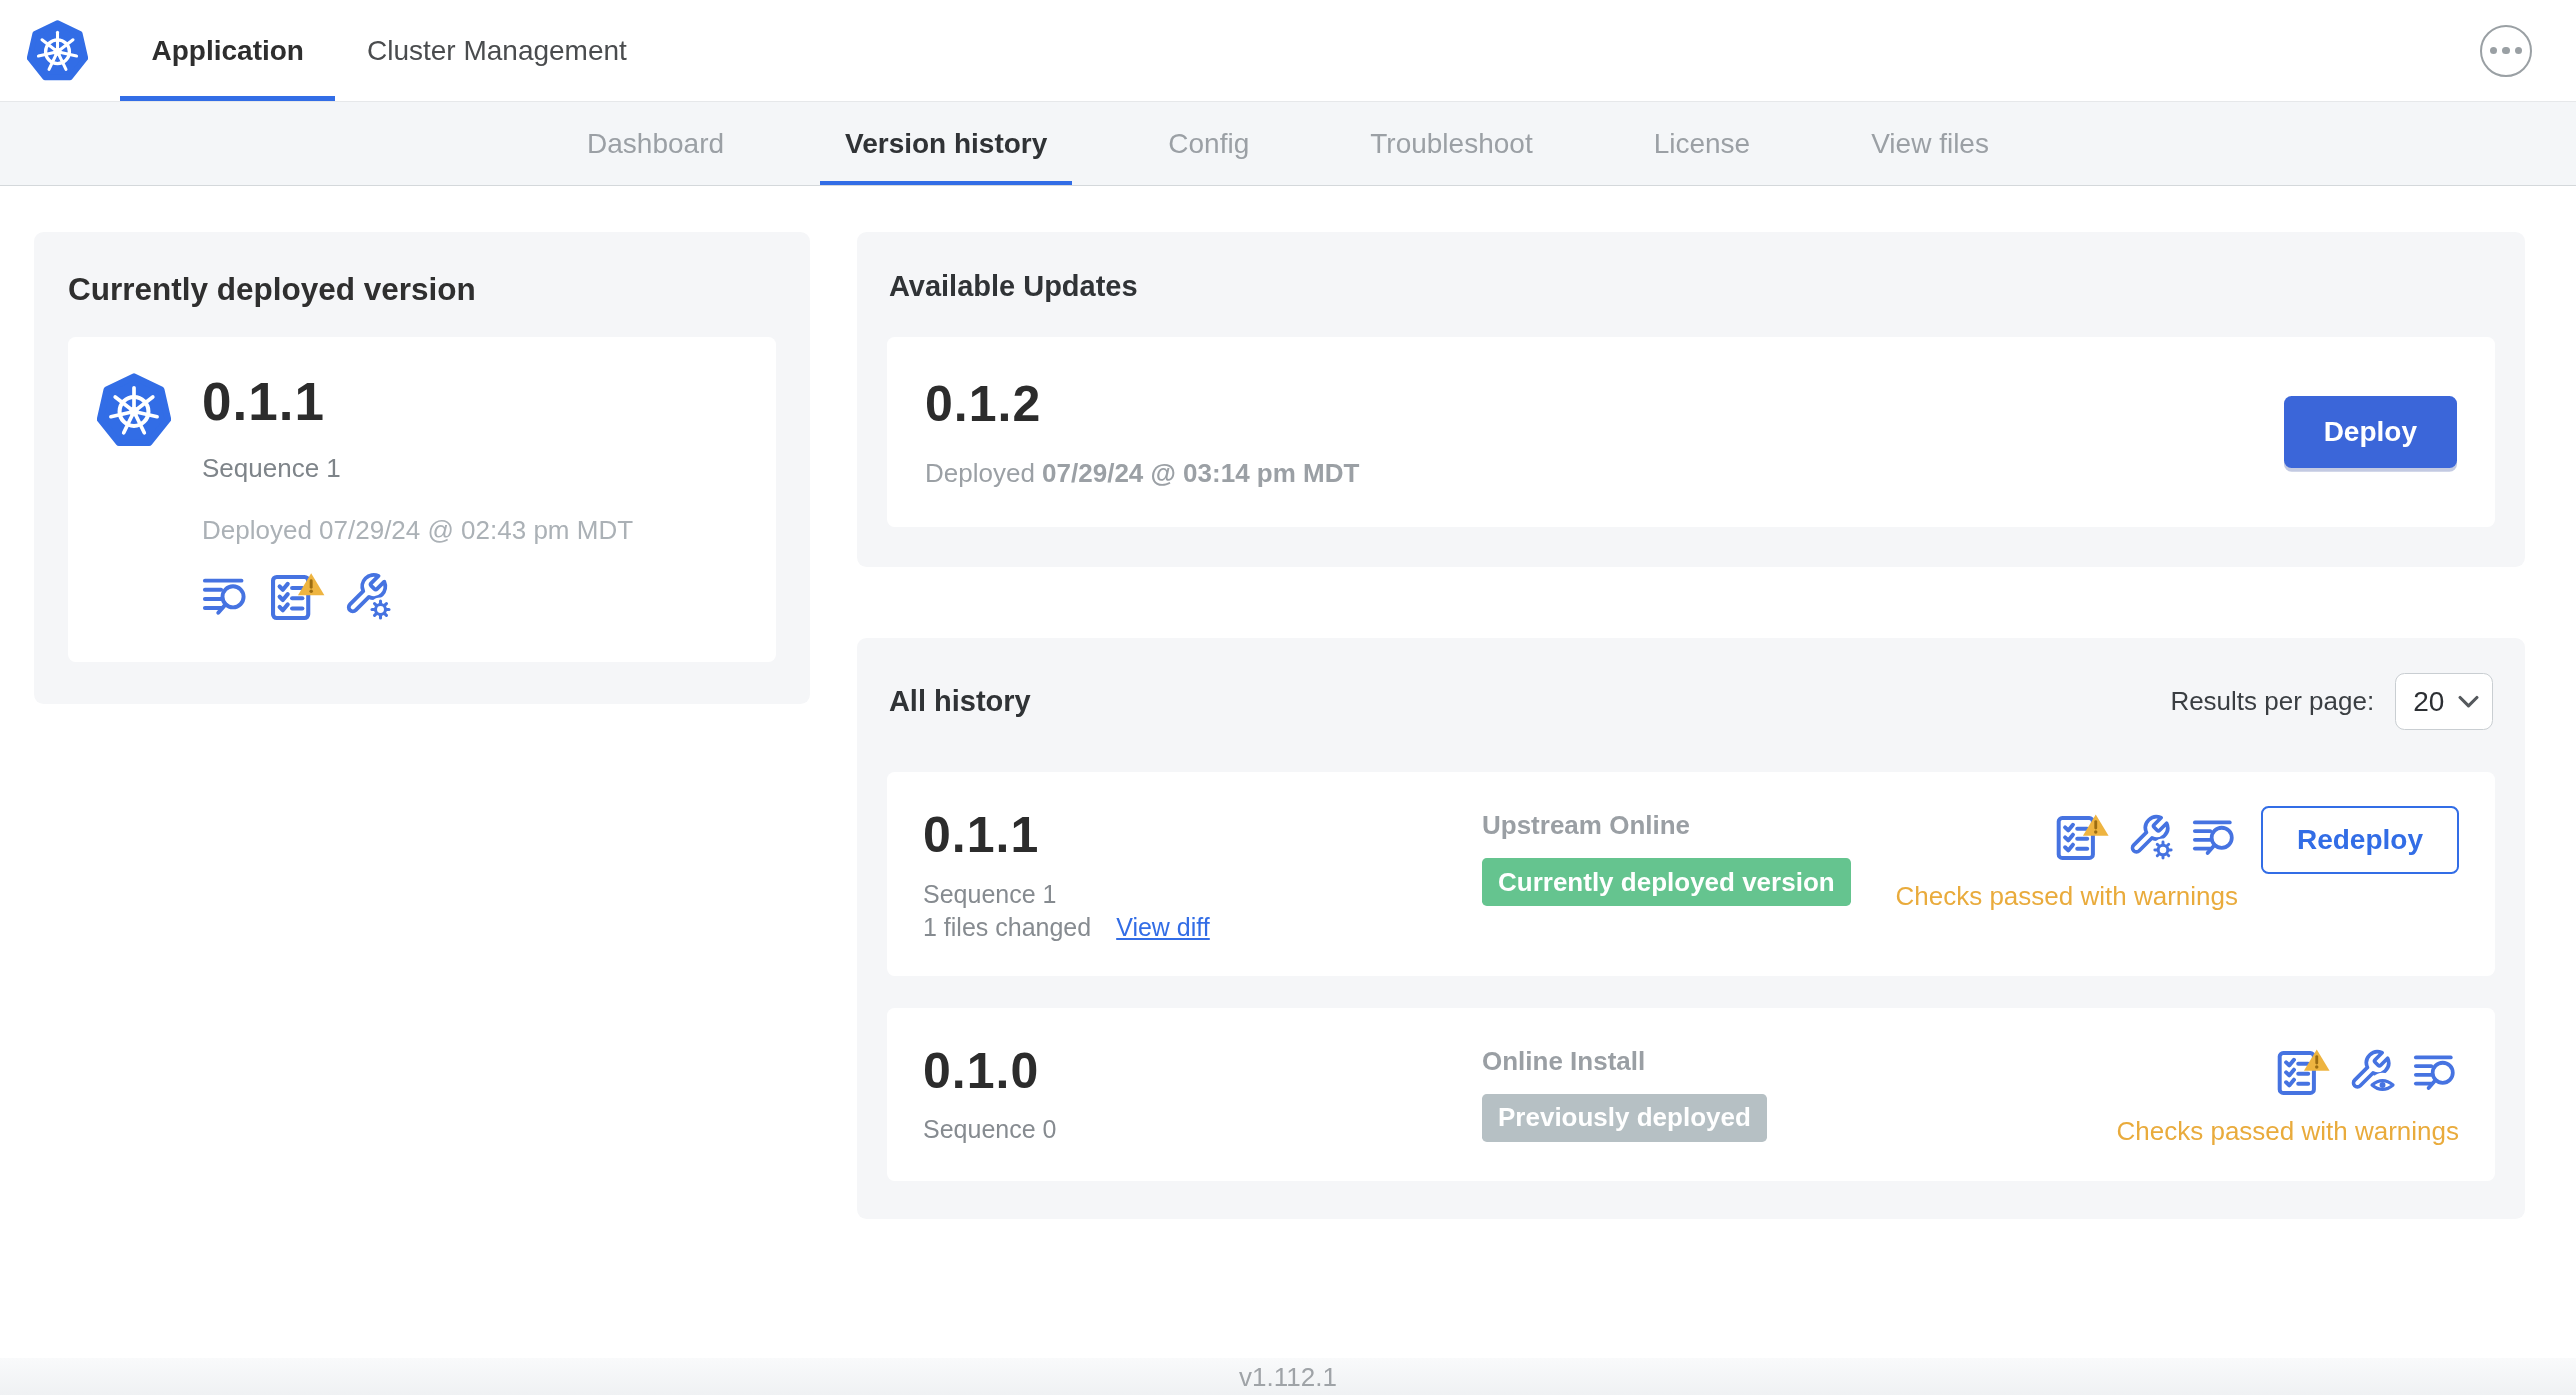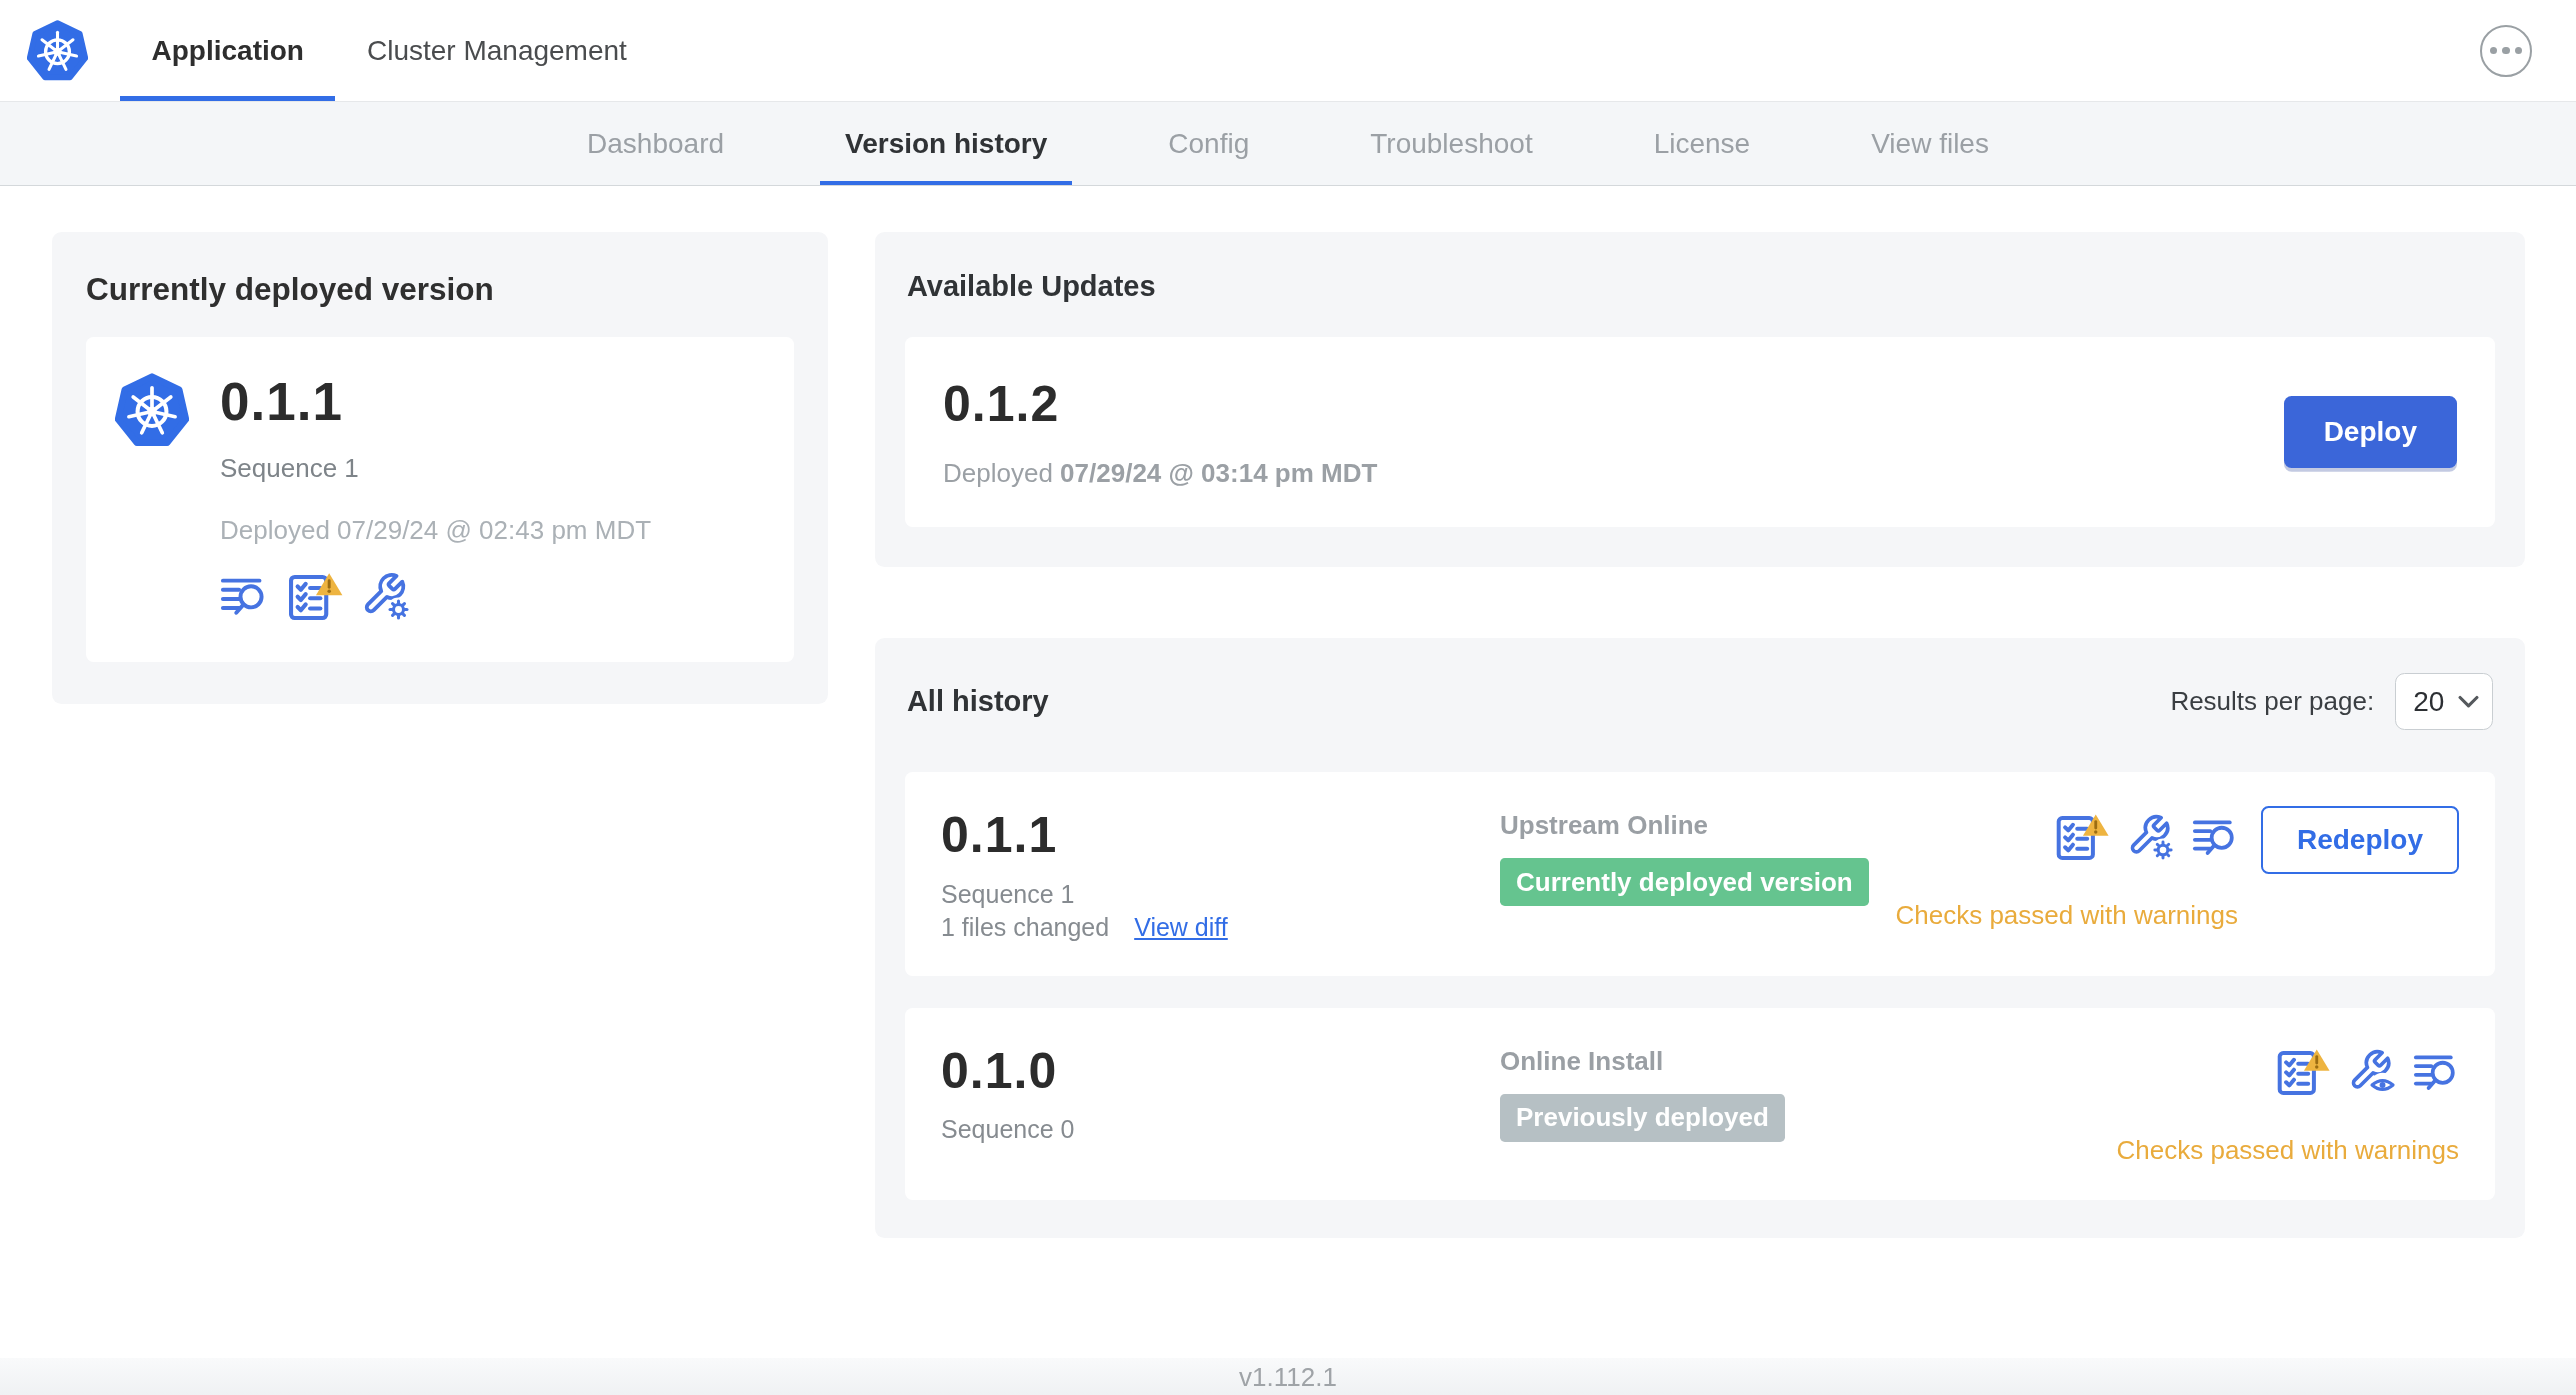--- a/index.html
+++ b/index.html
@@ -23,21 +23,21 @@
   .menu-btn .dot { width:7.6px; height:7.6px; border-radius:50%; background:#9aa0a4; }
 
   
   .subnav { height:84px; flex:0 0 auto; background:#f4f6f8; border-bottom:1.9px solid #d4d8db;
             display:flex; justify-content:center; gap:71px; }
   .stab { display:flex; align-items:center; padding:4.8px 25px 0; font-size:28px; color:#9ba0a5;
           cursor:pointer; border-bottom:4.8px solid transparent; }
   .stab.active { color:#303336; font-weight:700; border-bottom-color:#326de6; }
 
   
-  .main { flex:1; display:flex; gap:47px; padding:46px 51px 0 52px; background:#fff; align-items:flex-start; }
+  .main { flex:1; display:flex; gap:47px; padding:46px 51px 0 34px; background:#fff; align-items:flex-start; }
   .card { background:#f5f6f8; border-radius:9.5px; }
 
   
   .left-col { flex:0 0 776px; }
   .current-card { padding:31px 34px 42px; }
   .current-card h2 { font-size:31.5px; font-weight:700; color:#2f2f2f; margin:7.6px 0 29px 0; }
   .current-inner { background:#fff; border-radius:7.6px; padding:34px 29px 38px; display:flex; gap:31px; }
   .current-inner .k8s { width:74px; height:78px; flex:0 0 auto; }
   .cv-version { font-size:53px; font-weight:700; color:#2c2c2c; letter-spacing:1px; }
   .cv-seq { font-size:26px; color:#7e8489; margin-top:21px; }
@@ -76,21 +76,21 @@
   .diff-link { font-size:25px; color:#326de6; text-decoration:underline; font-weight:500; cursor:pointer; }
   .vcol2 { flex:1; padding-top:3.8px; }
   .row-source { font-size:26px; font-weight:700; color:#9a9fa4; }
   .badge { display:inline-block; margin-top:17px; padding:8.6px 16px; border-radius:4.8px; color:#fff;
            font-size:26px; font-weight:700; }
   .badge.green { background:#65c48f; }
   .badge.gray  { background:#b6c0c4; }
   .vcol3 { margin-left:auto; display:flex; align-items:flex-start; gap:23px; }
   .icons-status { display:flex; flex-direction:column; align-items:flex-end; }
   .icons-status .icon-row { margin-top:5.7px; }
-  .status-warn { margin-top:36px; font-size:26px; color:#e9ab3c; white-space:nowrap; }
+  .status-warn { margin-top:17px; font-size:26px; color:#e9ab3c; white-space:nowrap; }
   .redeploy-btn { background:#fff; border:2.9px solid #326de6; color:#326de6; border-radius:7.6px; font-size:28px;
                   font-weight:700; padding:16px 34px; cursor:pointer; font-family:inherit; }
 
   
   .footer { flex:0 0 auto; height:38px; background:#f4f6f8; display:flex; align-items:center; justify-content:center;
             background:linear-gradient(180deg,#f9fafb,#eff1f3); }
   .footer span { font-size:26px; color:#9fa3a7; }
 
   svg .blue-stroke { stroke:#4673e1; fill:none; stroke-linecap:round; stroke-linejoin:round; }
 </style>

